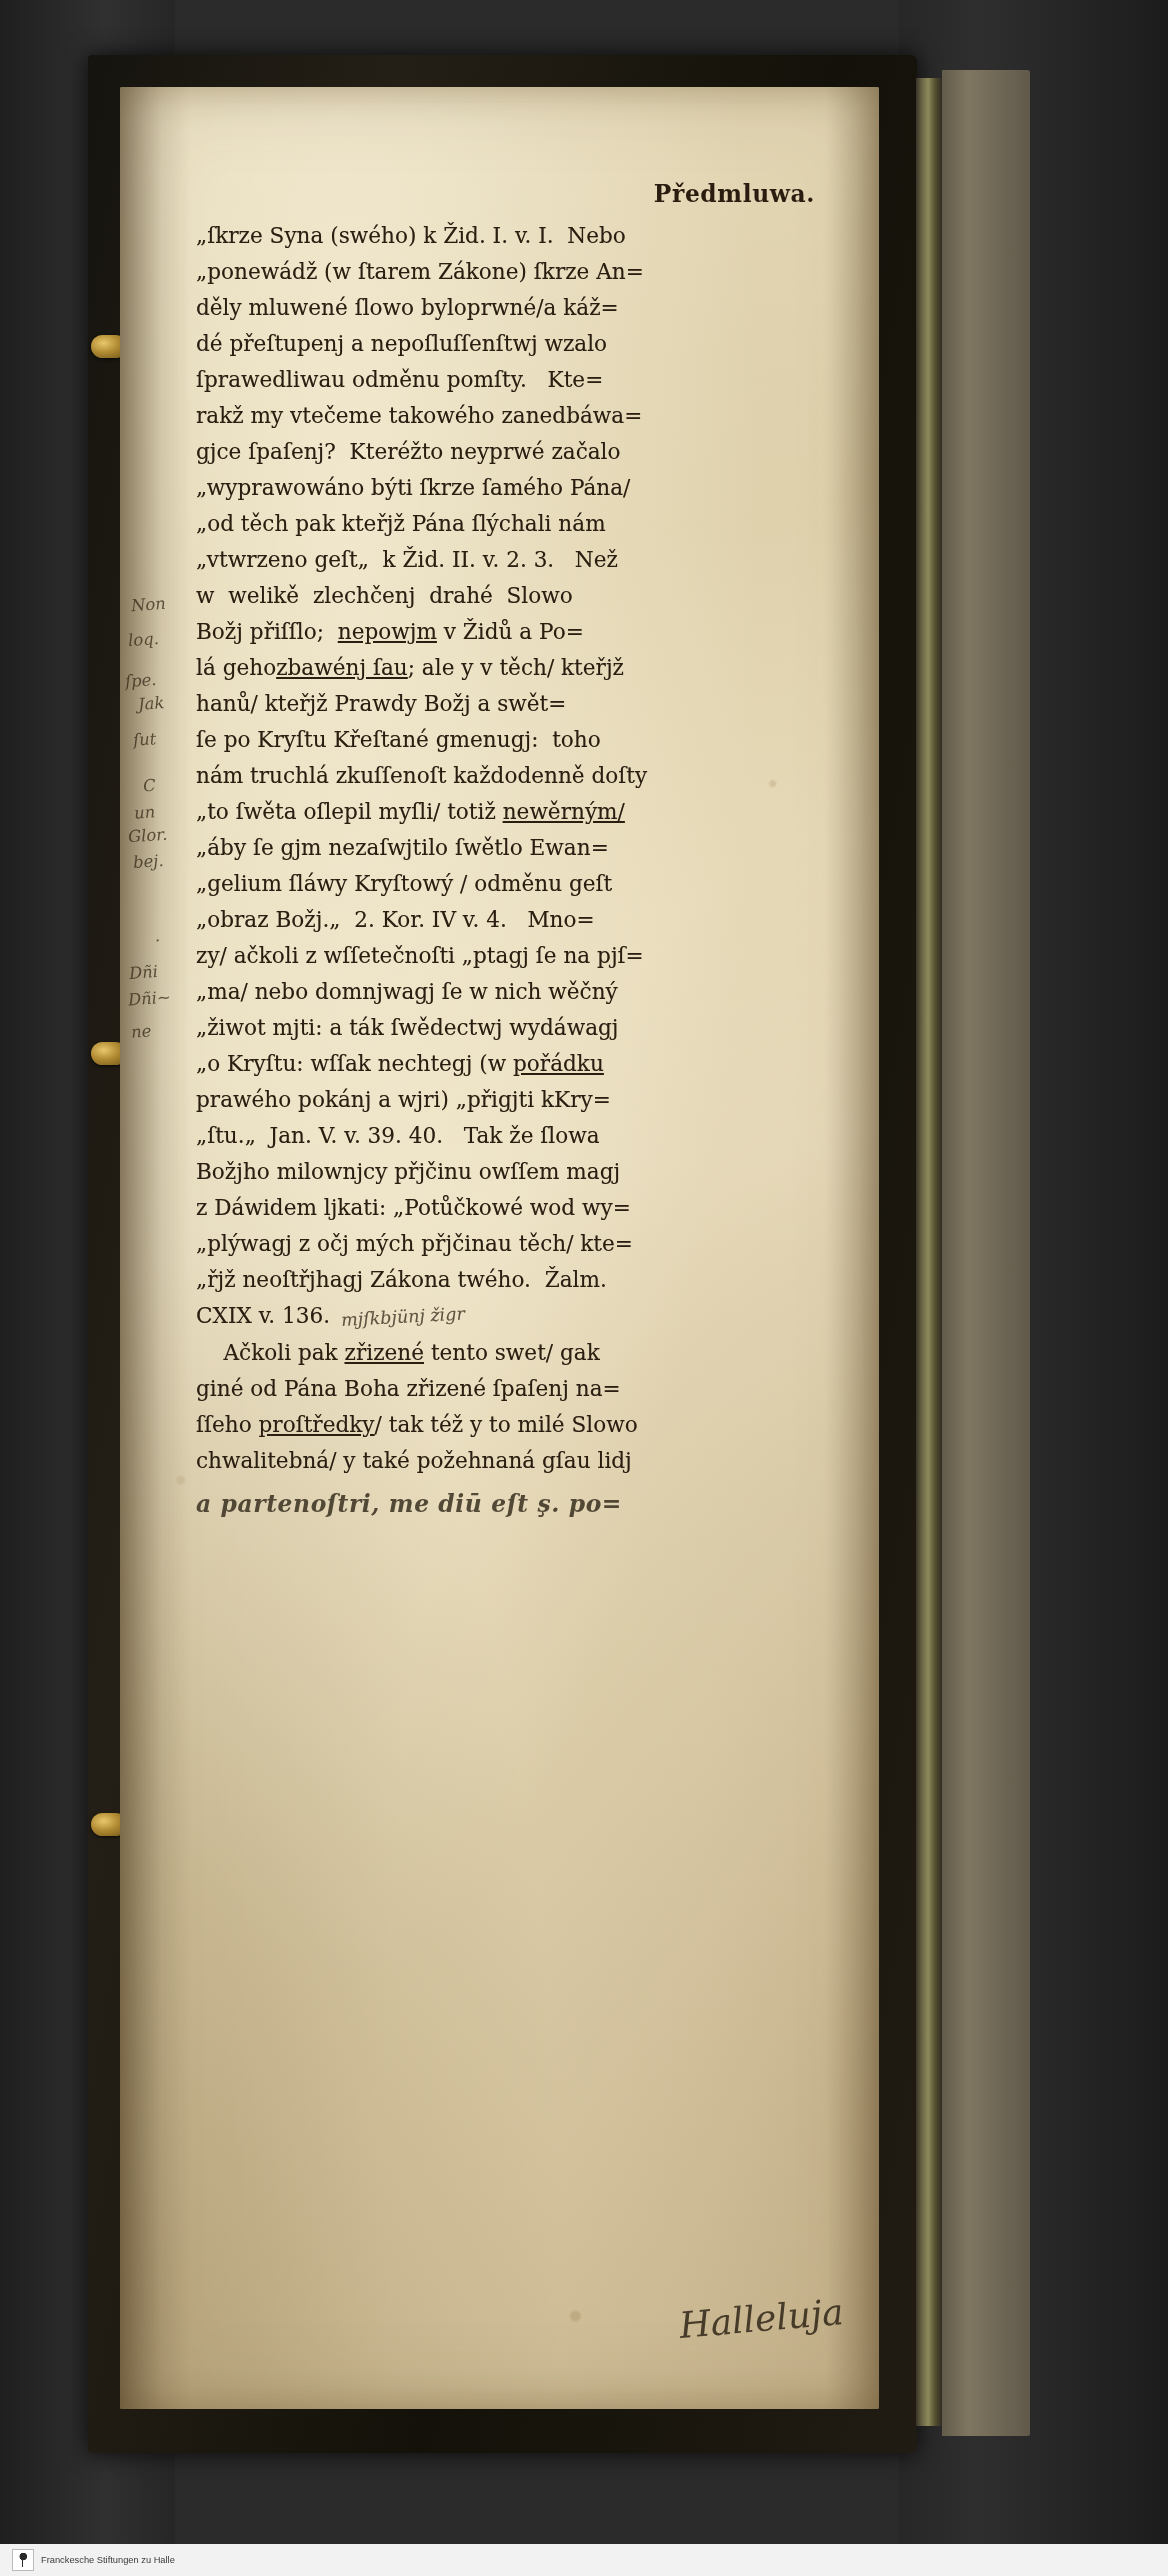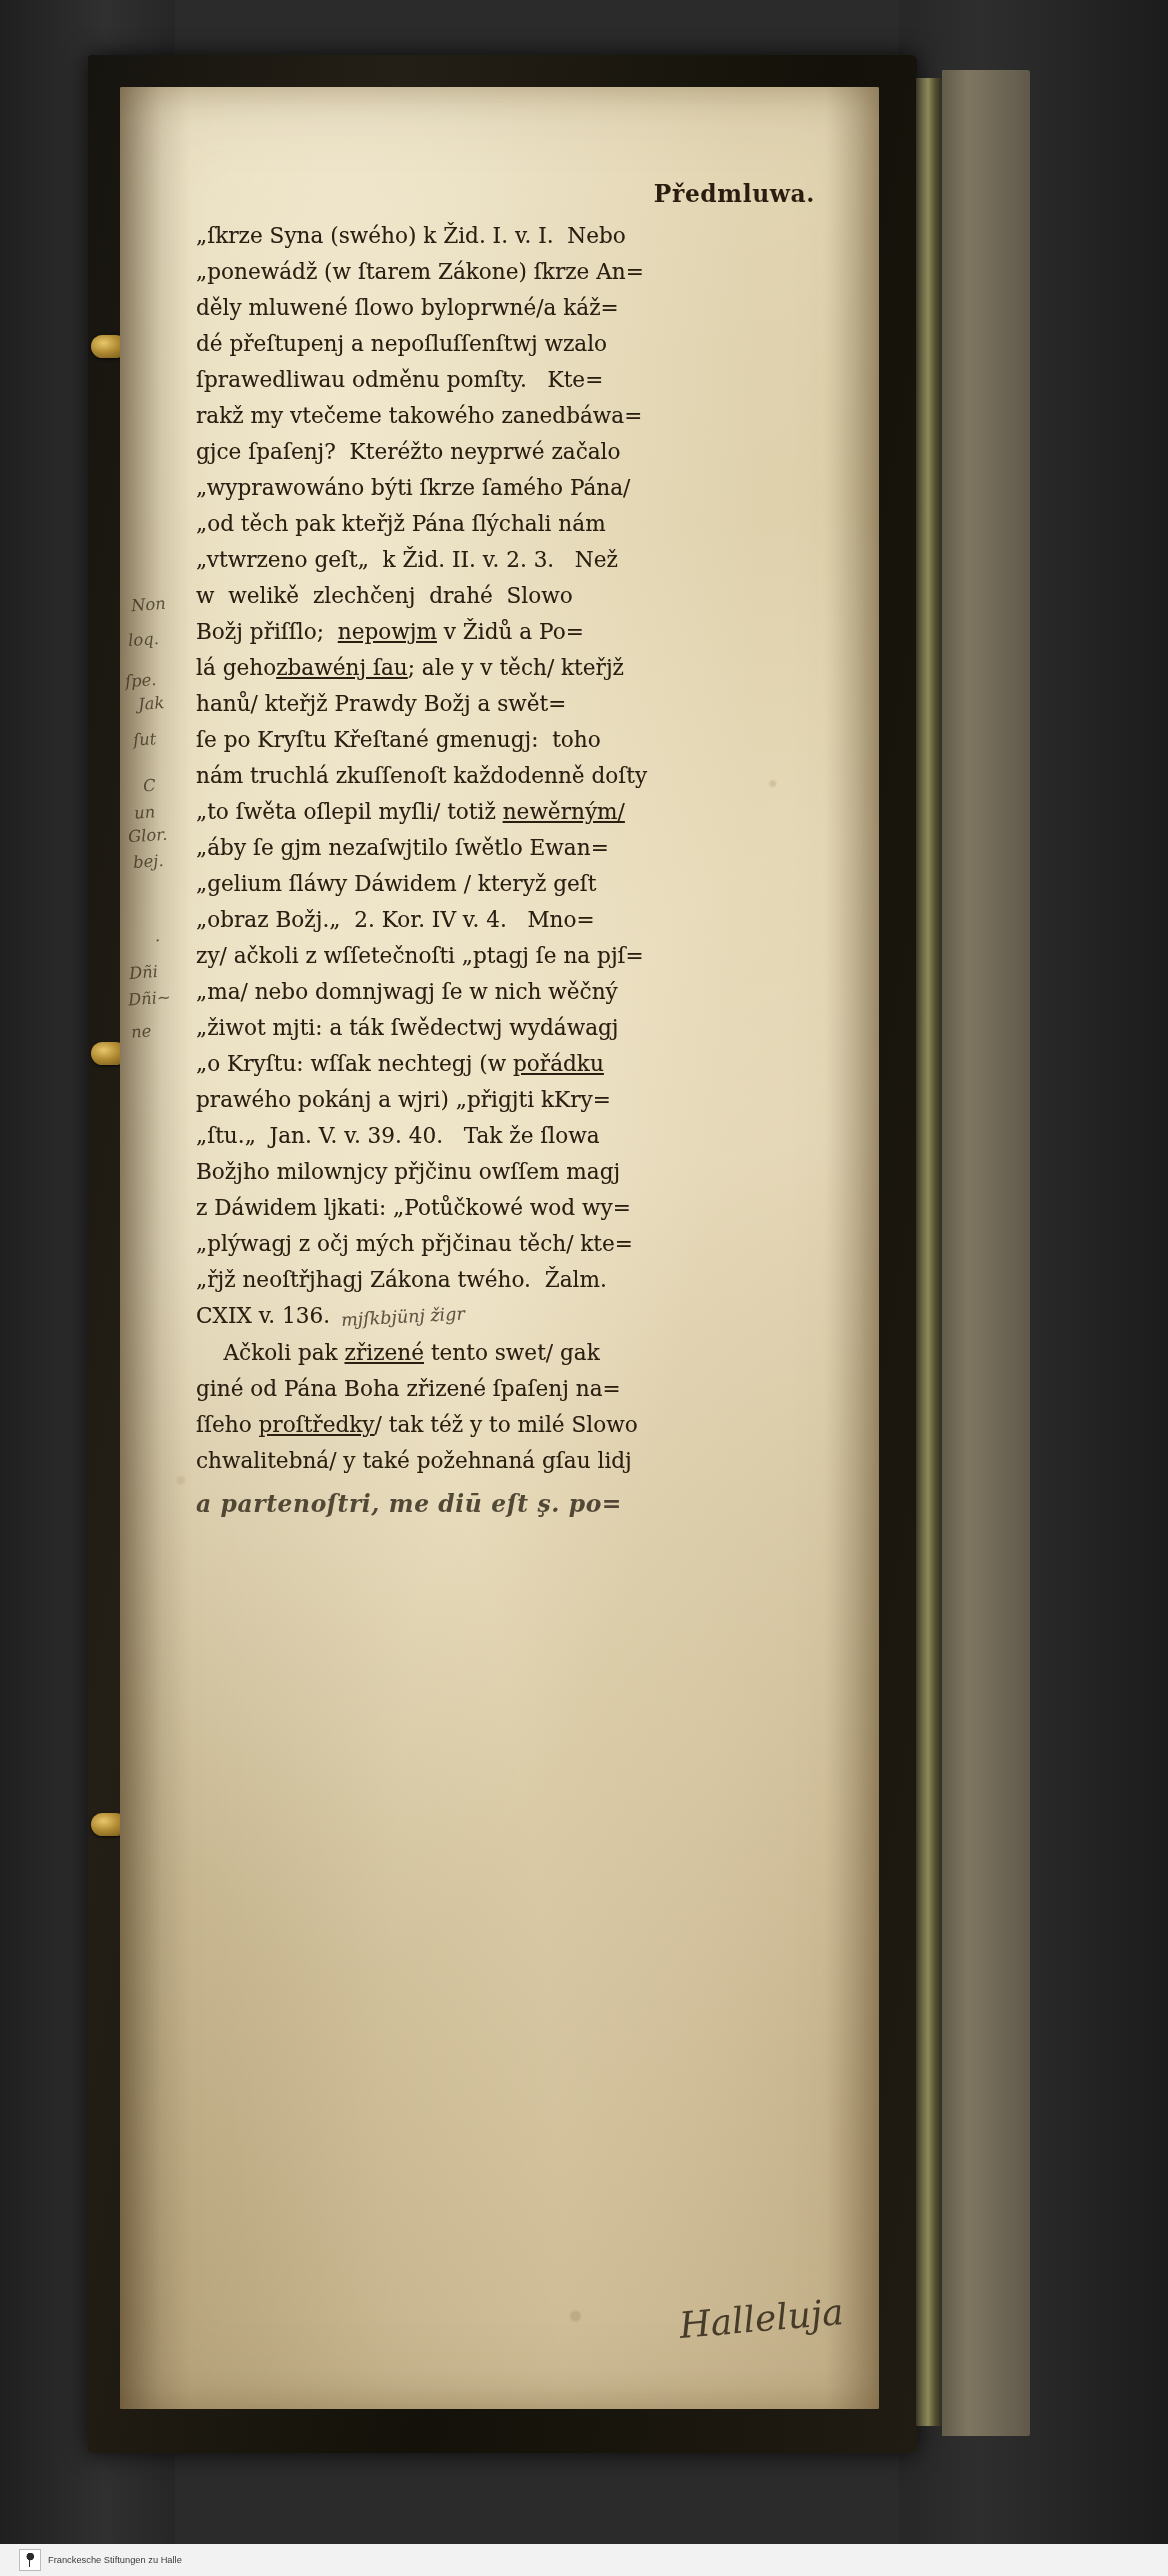--- a/index.html
+++ b/index.html
@@ -194,21 +194,21 @@
 
   
   #footer {
     position: absolute;
     left: 0; bottom: 0;
     width: 1168px; height: 32px;
     background: #f2f2f2;
     display: flex;
     align-items: center;
     gap: 7px;
-    padding-left: 19px;
+    padding-left: 12px;
     box-sizing: border-box;
   }
   #footer .logo {
     width: 20px; height: 20px;
     background: #ffffff;
     border: 0.6px solid #bbb;
     position: relative;
     flex: none;
   }
   #footer .logo:after {
@@ -277,21 +277,21 @@
             <div class="line">„od těch pak kteřjž Pána ſlýchali nám</div>
             <div class="line">„vtwrzeno geſt„  k Žid. II. v. 2. 3.   Než</div>
             <div class="line">w  welikě  zlechčenj  drahé  Slowo</div>
             <div class="line">Božj přiſſlo;  <span class="u">nepowjm</span> v Židů a Po=</div>
             <div class="line">lá geho<span class="u">zbawénj ſau</span>; ale y v těch/ kteřjž</div>
             <div class="line">hanů/ kteřjž Prawdy Božj a swět=</div>
             <div class="line">ſe po Kryſtu Křeſtané gmenugj:  toho</div>
             <div class="line">nám truchlá zkuſſenoſt každodenně doſty</div>
             <div class="line">„to ſwěta oſlepil myſli/ totiž <span class="u">newěrným/</span></div>
             <div class="line">„áby ſe gjm nezaſwjtilo ſwětlo Ewan=</div>
-            <div class="line">„gelium ſláwy Dáwidem / kteryž geſt</div>
+            <div class="line">„gelium ſláwy Kryſtowý / odměnu geſt</div>
             <div class="line">„obraz Božj.„  2. Kor. IV v. 4.   Mno=</div>
             <div class="line">zy/ ačkoli z wſſetečnoſti „ptagj ſe na pjſ=</div>
             <div class="line">„ma/ nebo domnjwagj ſe w nich wěčný</div>
             <div class="line">„žiwot mjti: a ták ſwědectwj wydáwagj</div>
             <div class="line">„o Kryſtu: wſſak nechtegj (w <span class="u">pořádku</span></div>
             <div class="line">prawého pokánj a wjri) „přigjti kKry=</div>
             <div class="line">„ſtu.„  Jan. V. v. 39. 40.   Tak že ſlowa</div>
             <div class="line">Božjho milownjcy přjčinu owſſem magj</div>
             <div class="line">z Dáwidem ljkati: „Potůčkowé wod wy=</div>
             <div class="line">„plýwagj z očj mých přjčinau těch/ kte=</div>

